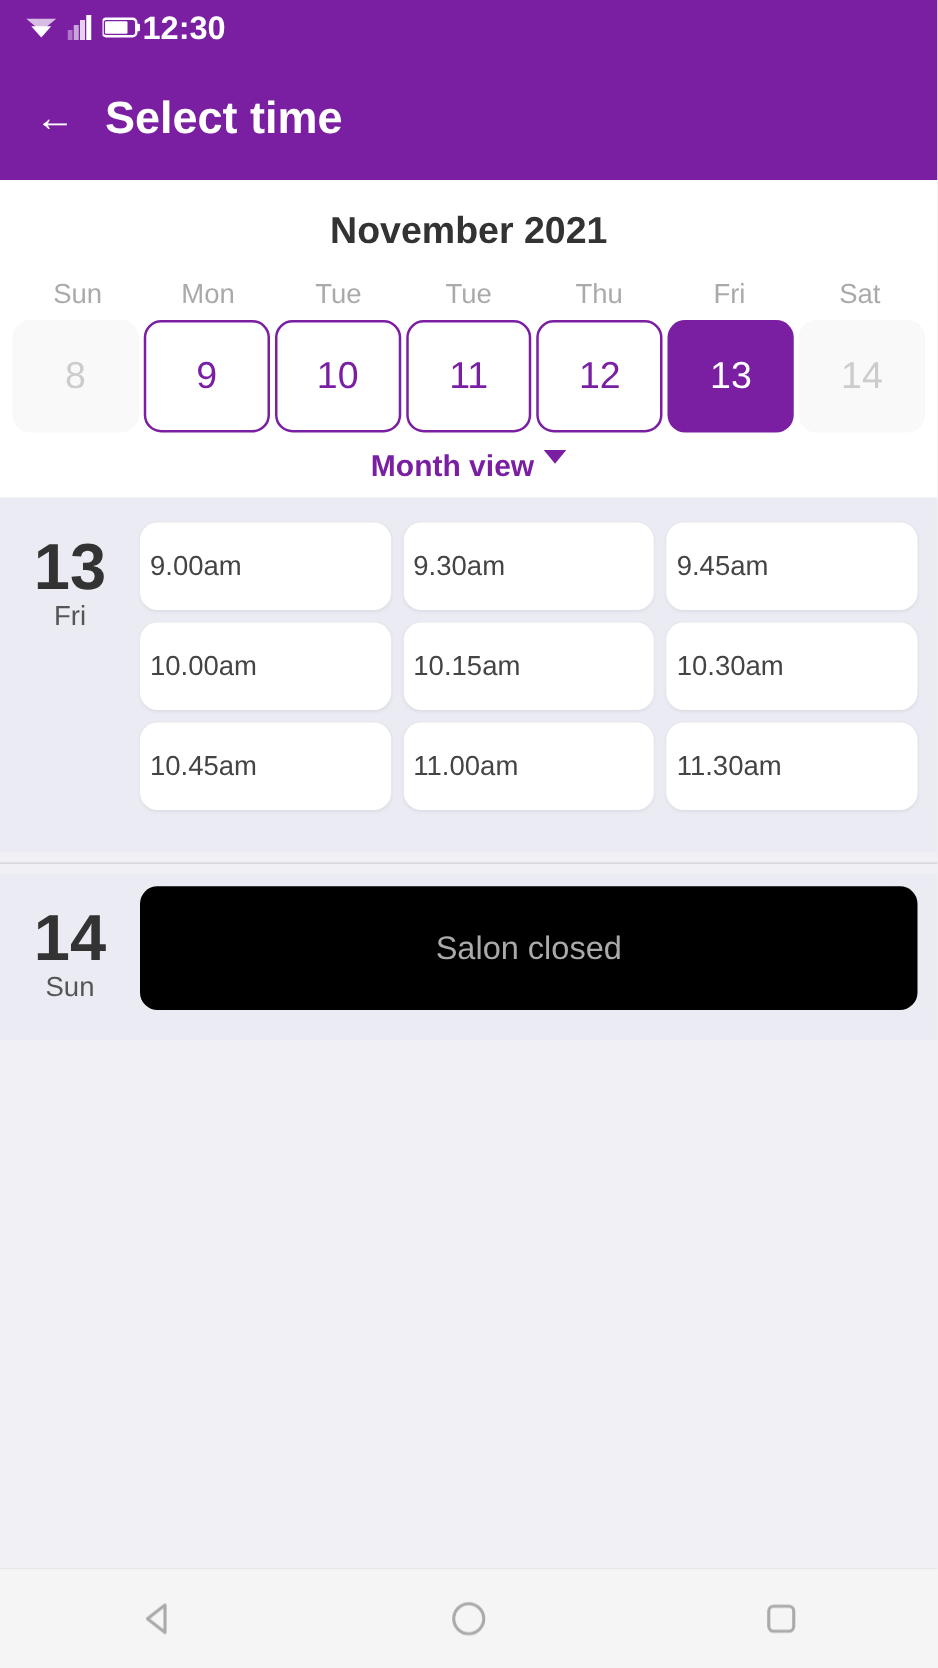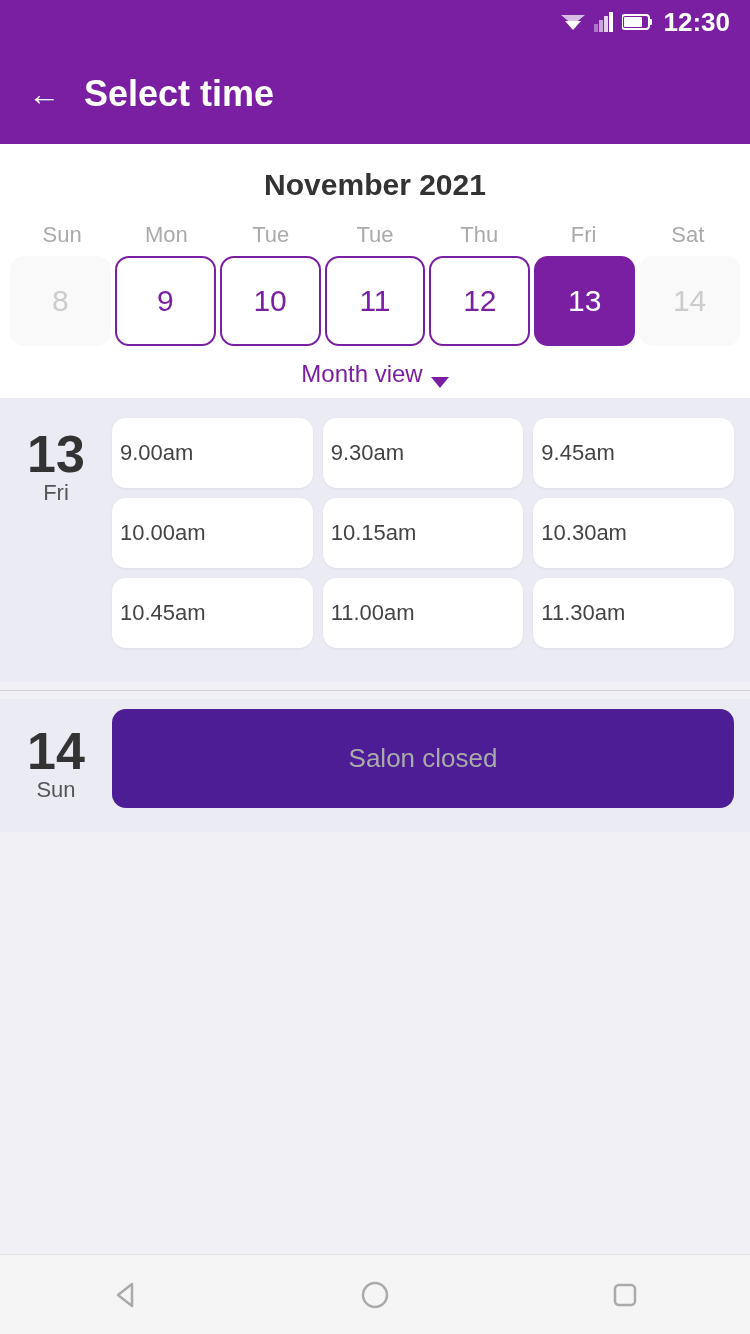--- a/index.html
+++ b/index.html
@@ -11,23 +11,23 @@
       background: #f0f0f5;
       overflow-x: hidden;
     }
 
     
     .status-bar {
       background: #7b1fa2;
       height: 44px;
       display: flex;
       align-items: center;
-      justify-content: flex-end;
+      justify-content: flex-start;
       padding: 0 20px;
-      gap: 10px;
+      gap: 0;
     }
     .status-bar .time {
       color: white;
       font-size: 26px;
       font-weight: 600;
     }
     .status-icons {
       display: flex;
       align-items: center;
       gap: 8px;
@@ -110,25 +110,26 @@
     }
     .day-cell.disabled {
       color: #ccc;
       background: #f9f9f9;
       border: none;
     }
 
     
     .month-view-row {
       display: flex;
-      align-items: flex-end;
+      align-items: flex-start;
       justify-content: center;
       gap: 8px;
       padding: 14px 0 4px;
       cursor: pointer;
+      font-weight: bold;
     }
     .month-view-label {
       font-size: 24px;
       color: #7b1fa2;
     }
     .chevron-down {
       width: 0;
       height: 0;
       border-left: 9px solid transparent;
       border-right: 9px solid transparent;
@@ -194,21 +195,21 @@
       background: #ebebf3;
       padding: 10px 16px 24px;
     }
     .closed-row {
       display: flex;
       gap: 16px;
       align-items: center;
     }
     .closed-label-wrap {
       flex: 1;
-      background: #4c1d95;
+      background: #000000;
       border-radius: 14px;
       padding: 34px 20px;
       text-align: center;
     }
     .closed-text {
       font-size: 26px;
       color: #aaa;
     }
 
     

